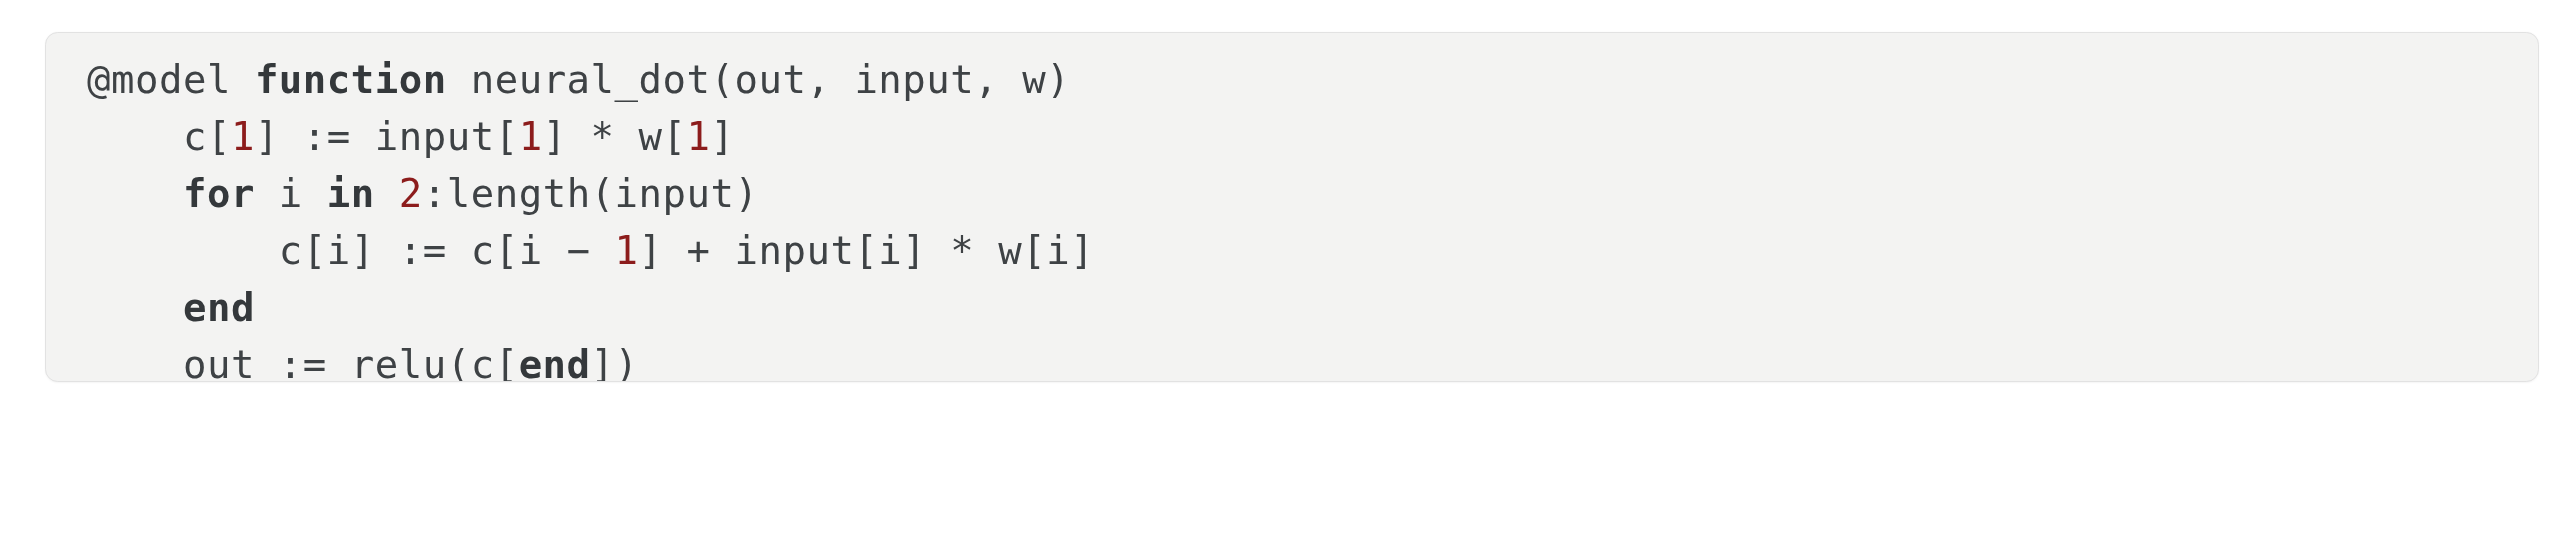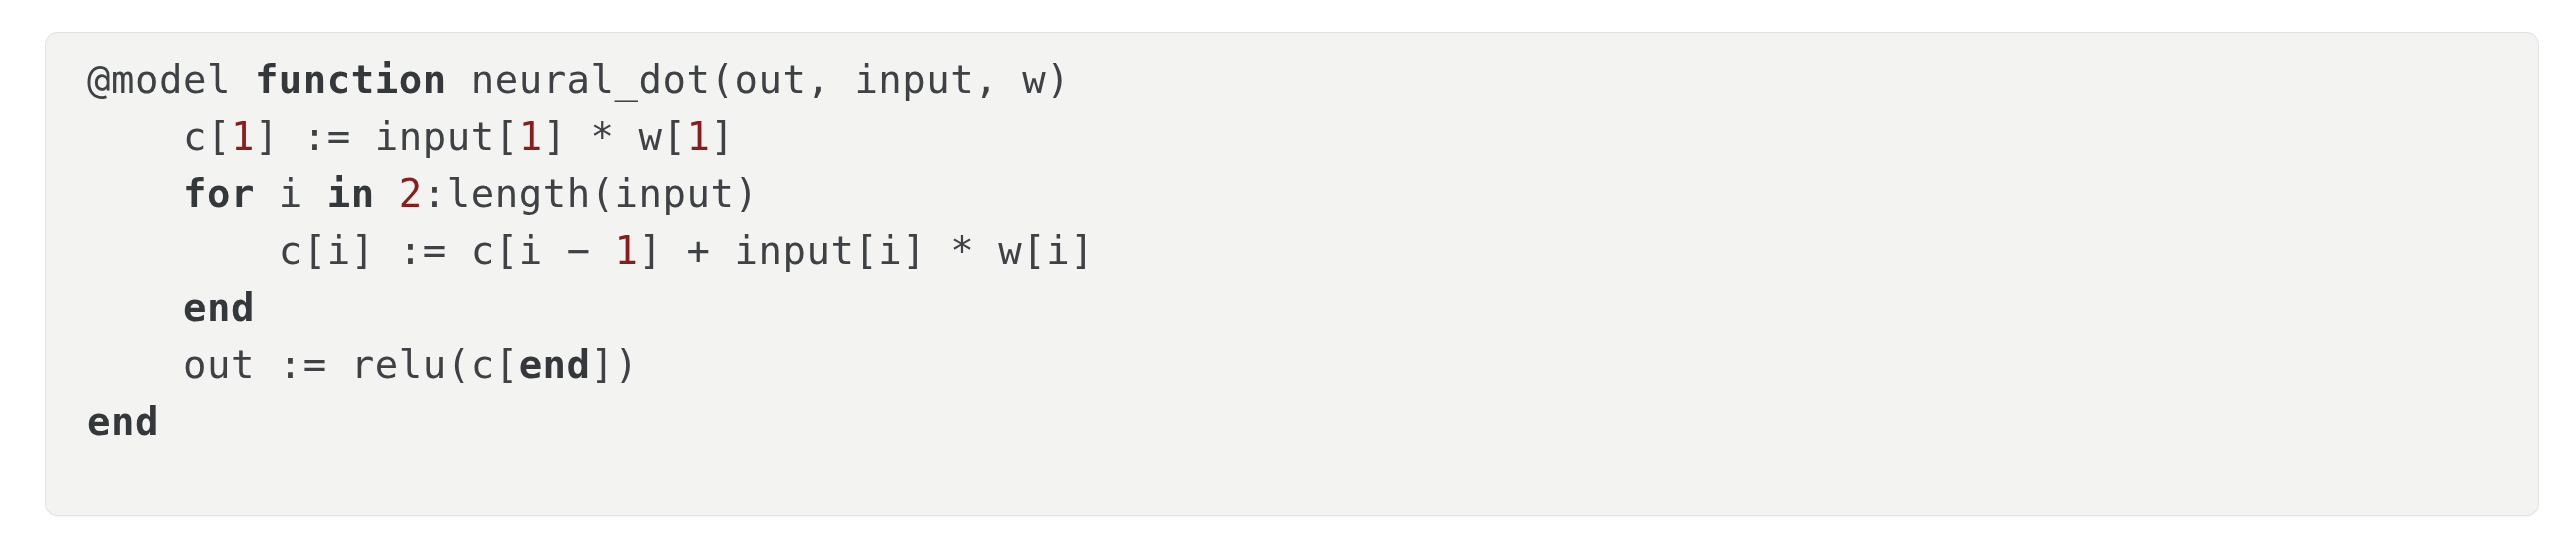--- a/index.html
+++ b/index.html
@@ -19,21 +19,21 @@
     width: 2576px;
     height: 554px;
     background: #ffffff;
   }
 
   .code-card {
     position: absolute;
     left: 45px;
     top: 32px;
     width: 2494px;
-    height: 484px;
+    height: 350px;
     box-sizing: border-box;
     background: #f3f3f2;
     border: 0.9px solid #e2e2e2;
     border-radius: 12.7px;
     box-shadow: 0 0.9px 1.8px rgba(0,0,0,0.045);
     overflow: hidden;
   }
 
   .code-body {
     position: absolute;

